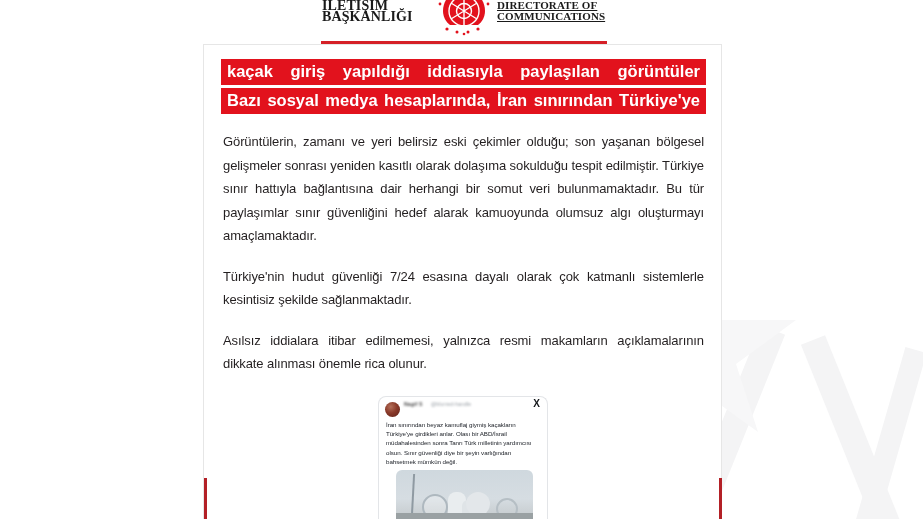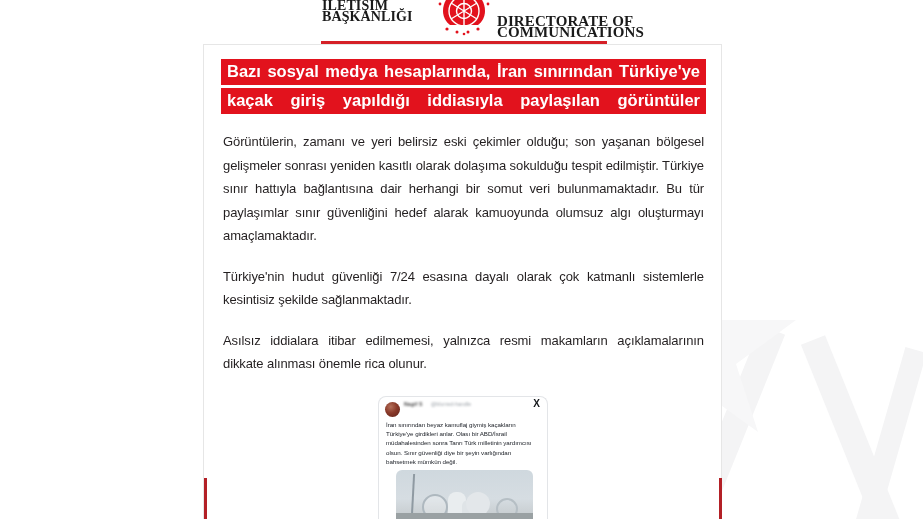--- a/index.html
+++ b/index.html
@@ -70,29 +70,30 @@
     text-align: left;
     font-family: "Liberation Serif", serif;
     font-weight: bold;
     font-size: 14px;
     color: #1a1a1a;
     letter-spacing: .1px;
     line-height: 11px;
   }
   .hdr-right {
     position: absolute;
-    left: 497px; top: 16px;
+    left: 497px; top: 0px;
     width: 140px;
     text-align: left;
     font-family: "Liberation Serif", serif;
     font-weight: bold;
-    font-size: 15px;
+    font-size: 11px;
     color: #1a1a1a;
     letter-spacing: .1px;
     line-height: 11px;
+    text-decoration: underline;
   }
   .logo {
     position: absolute;
     left: 433px; top: -14px;
     width: 62px; height: 50px;
   }
   .red-rule {
     position: absolute;
     left: 321px; top: 41px;
     width: 286px; height: 4px;
@@ -331,22 +332,22 @@
 
     <div class="hdr-right">DIRECTORATE OF COMMUNICATIONS</div>
   </div>
 
   <div class="red-rule"></div>
 
   <div class="card">
     <div class="card-inner">
 
       <div class="headline">
+        <span class="hl-line justify">kaçak giriş yapıldığı iddiasıyla paylaşılan görüntüler</span>
         <span class="hl-line justify">Bazı sosyal medya hesaplarında, İran sınırından Türkiye'ye</span>
-        <span class="hl-line justify">kaçak giriş yapıldığı iddiasıyla paylaşılan görüntüler</span>
       </div>
 
       <p class="para">Görüntülerin, zamanı ve yeri belirsiz eski çekimler olduğu; son yaşanan bölgesel gelişmeler sonrası yeniden kasıtlı olarak dolaşıma sokulduğu tespit edilmiştir. Türkiye sınır hattıyla bağlantısına dair herhangi bir somut veri bulunmamaktadır. Bu tür paylaşımlar sınır güvenliğini hedef alarak kamuoyunda olumsuz algı oluşturmayı amaçlamaktadır.</p>
       <p class="para">Türkiye'nin hudut güvenliği 7/24 esasına dayalı olarak çok katmanlı sistemlerle kesintisiz şekilde sağlanmaktadır.</p>
       <p class="para last-para">Asılsız iddialara itibar edilmemesi, yalnızca resmi makamların açıklamalarının dikkate alınması önemle rica olunur.</p>
 
     </div>
   </div>
 
   <div class="tweet">

